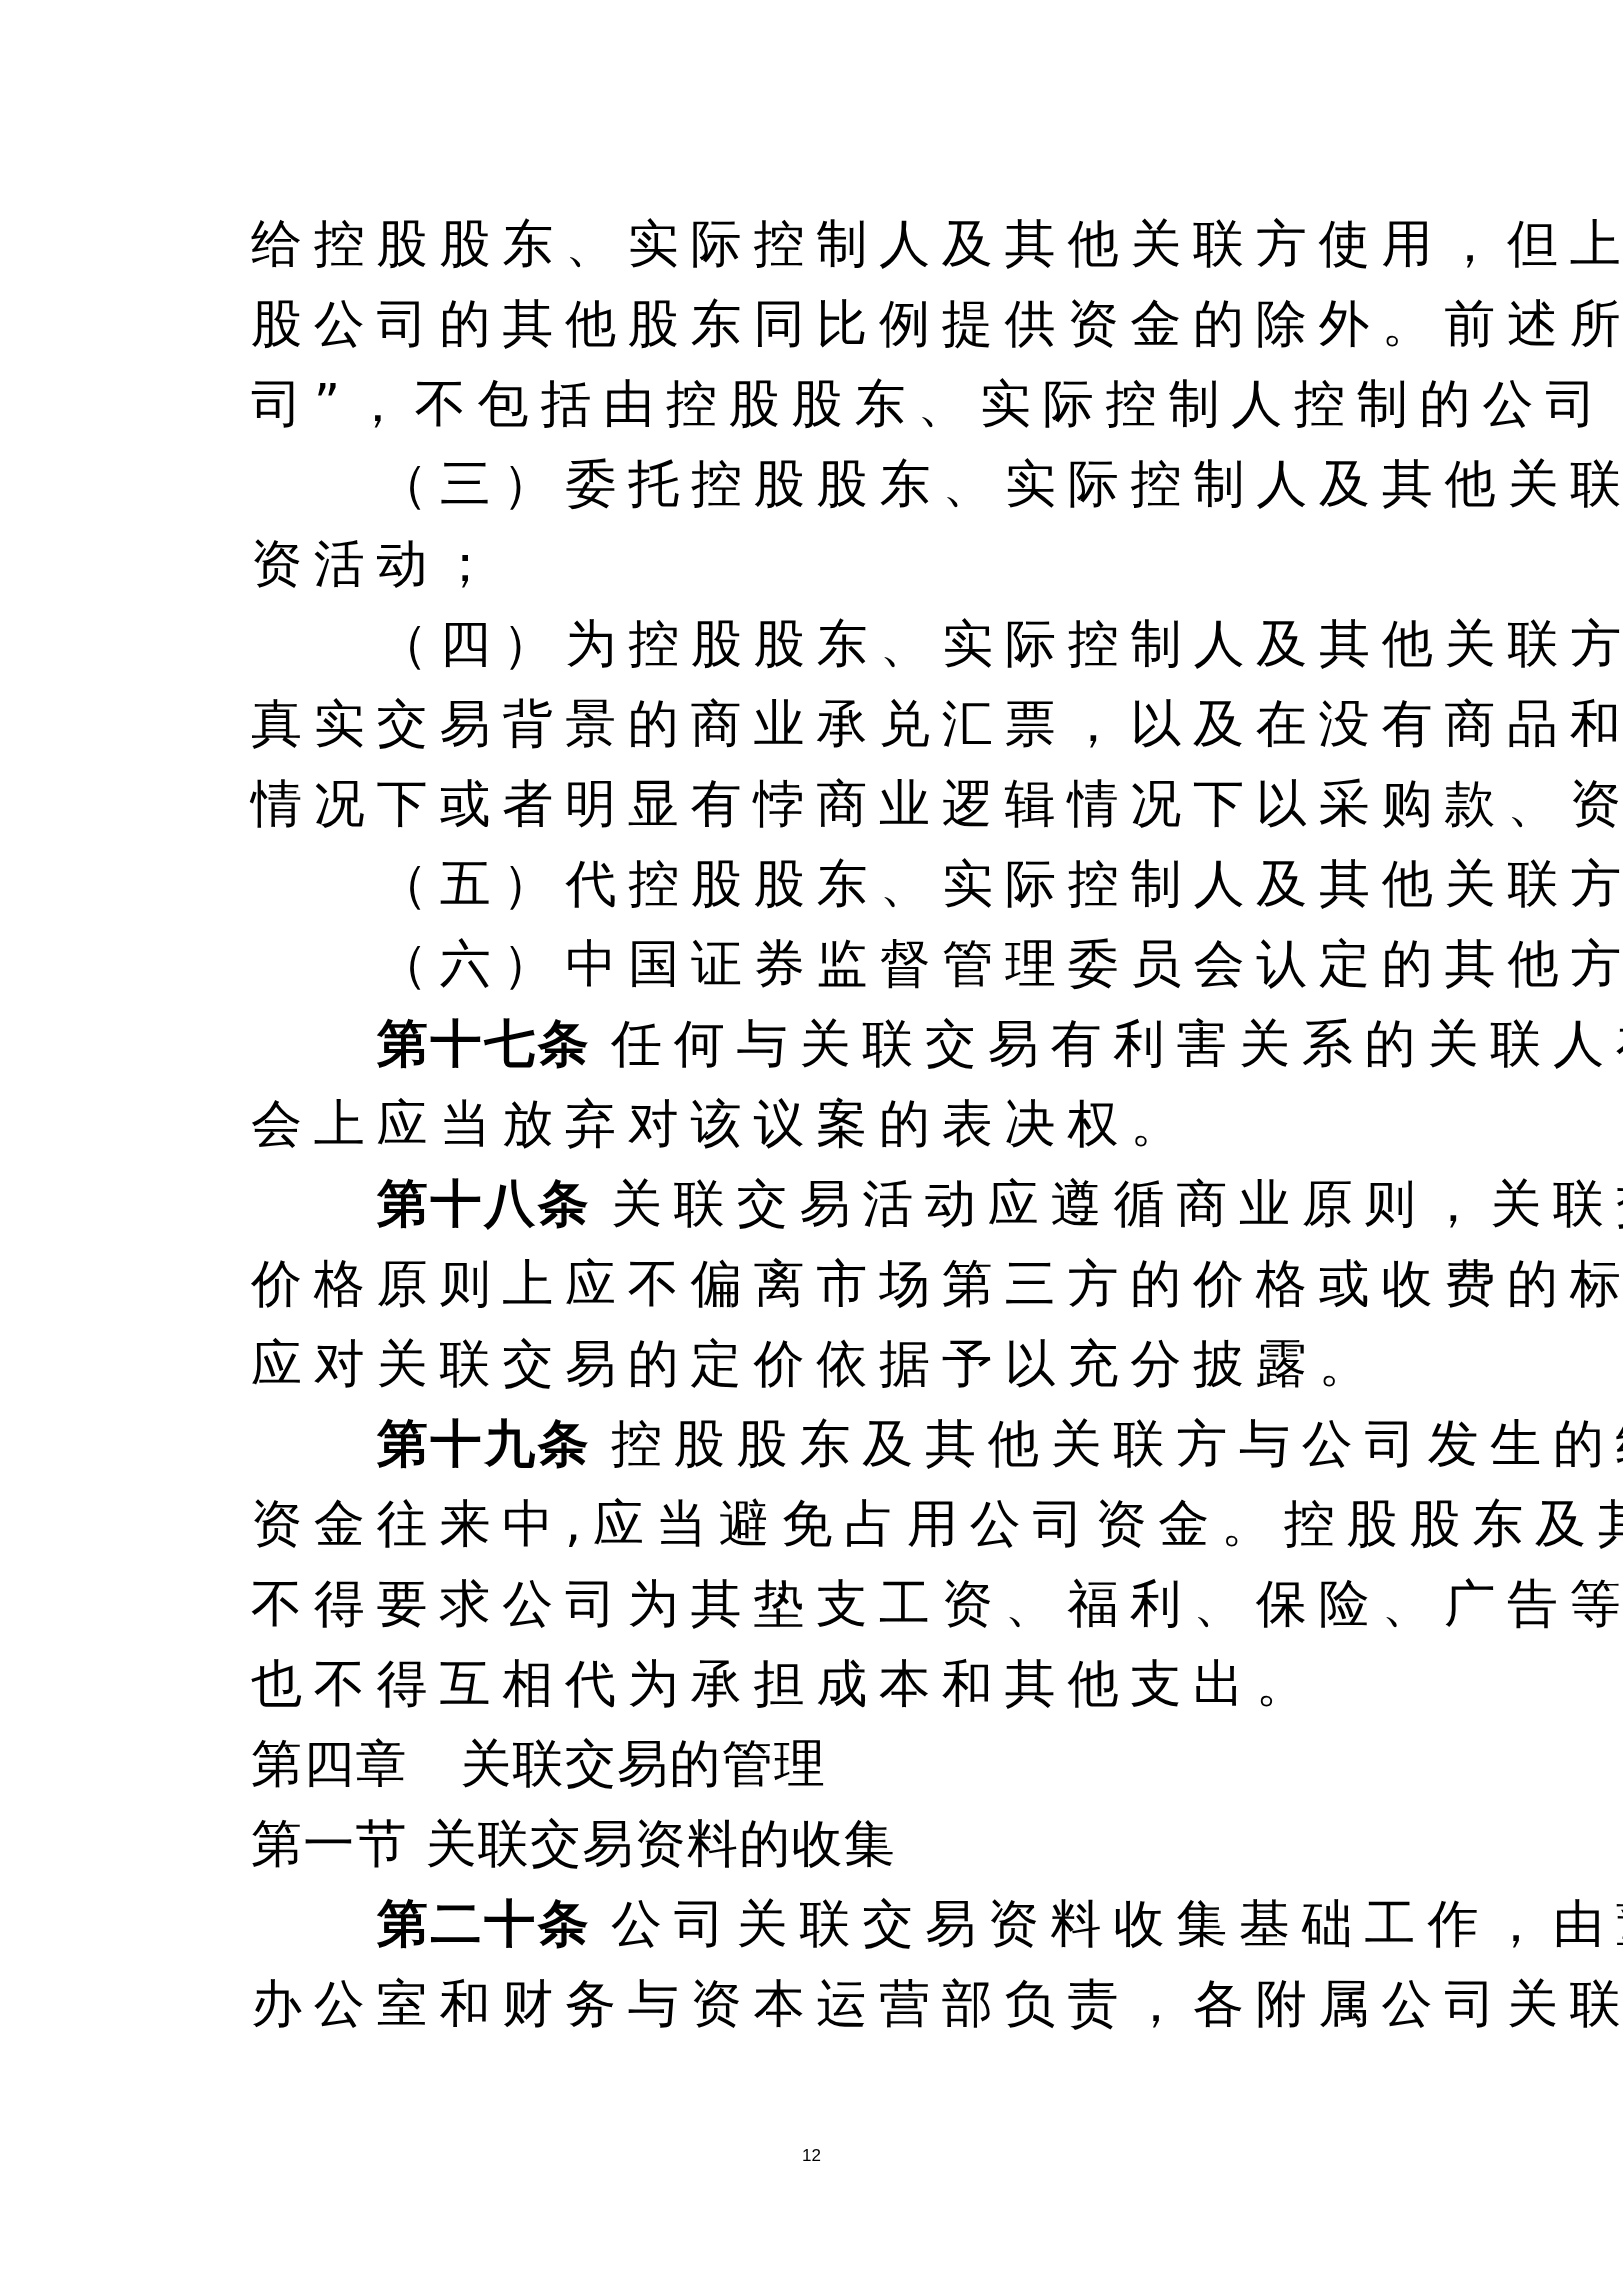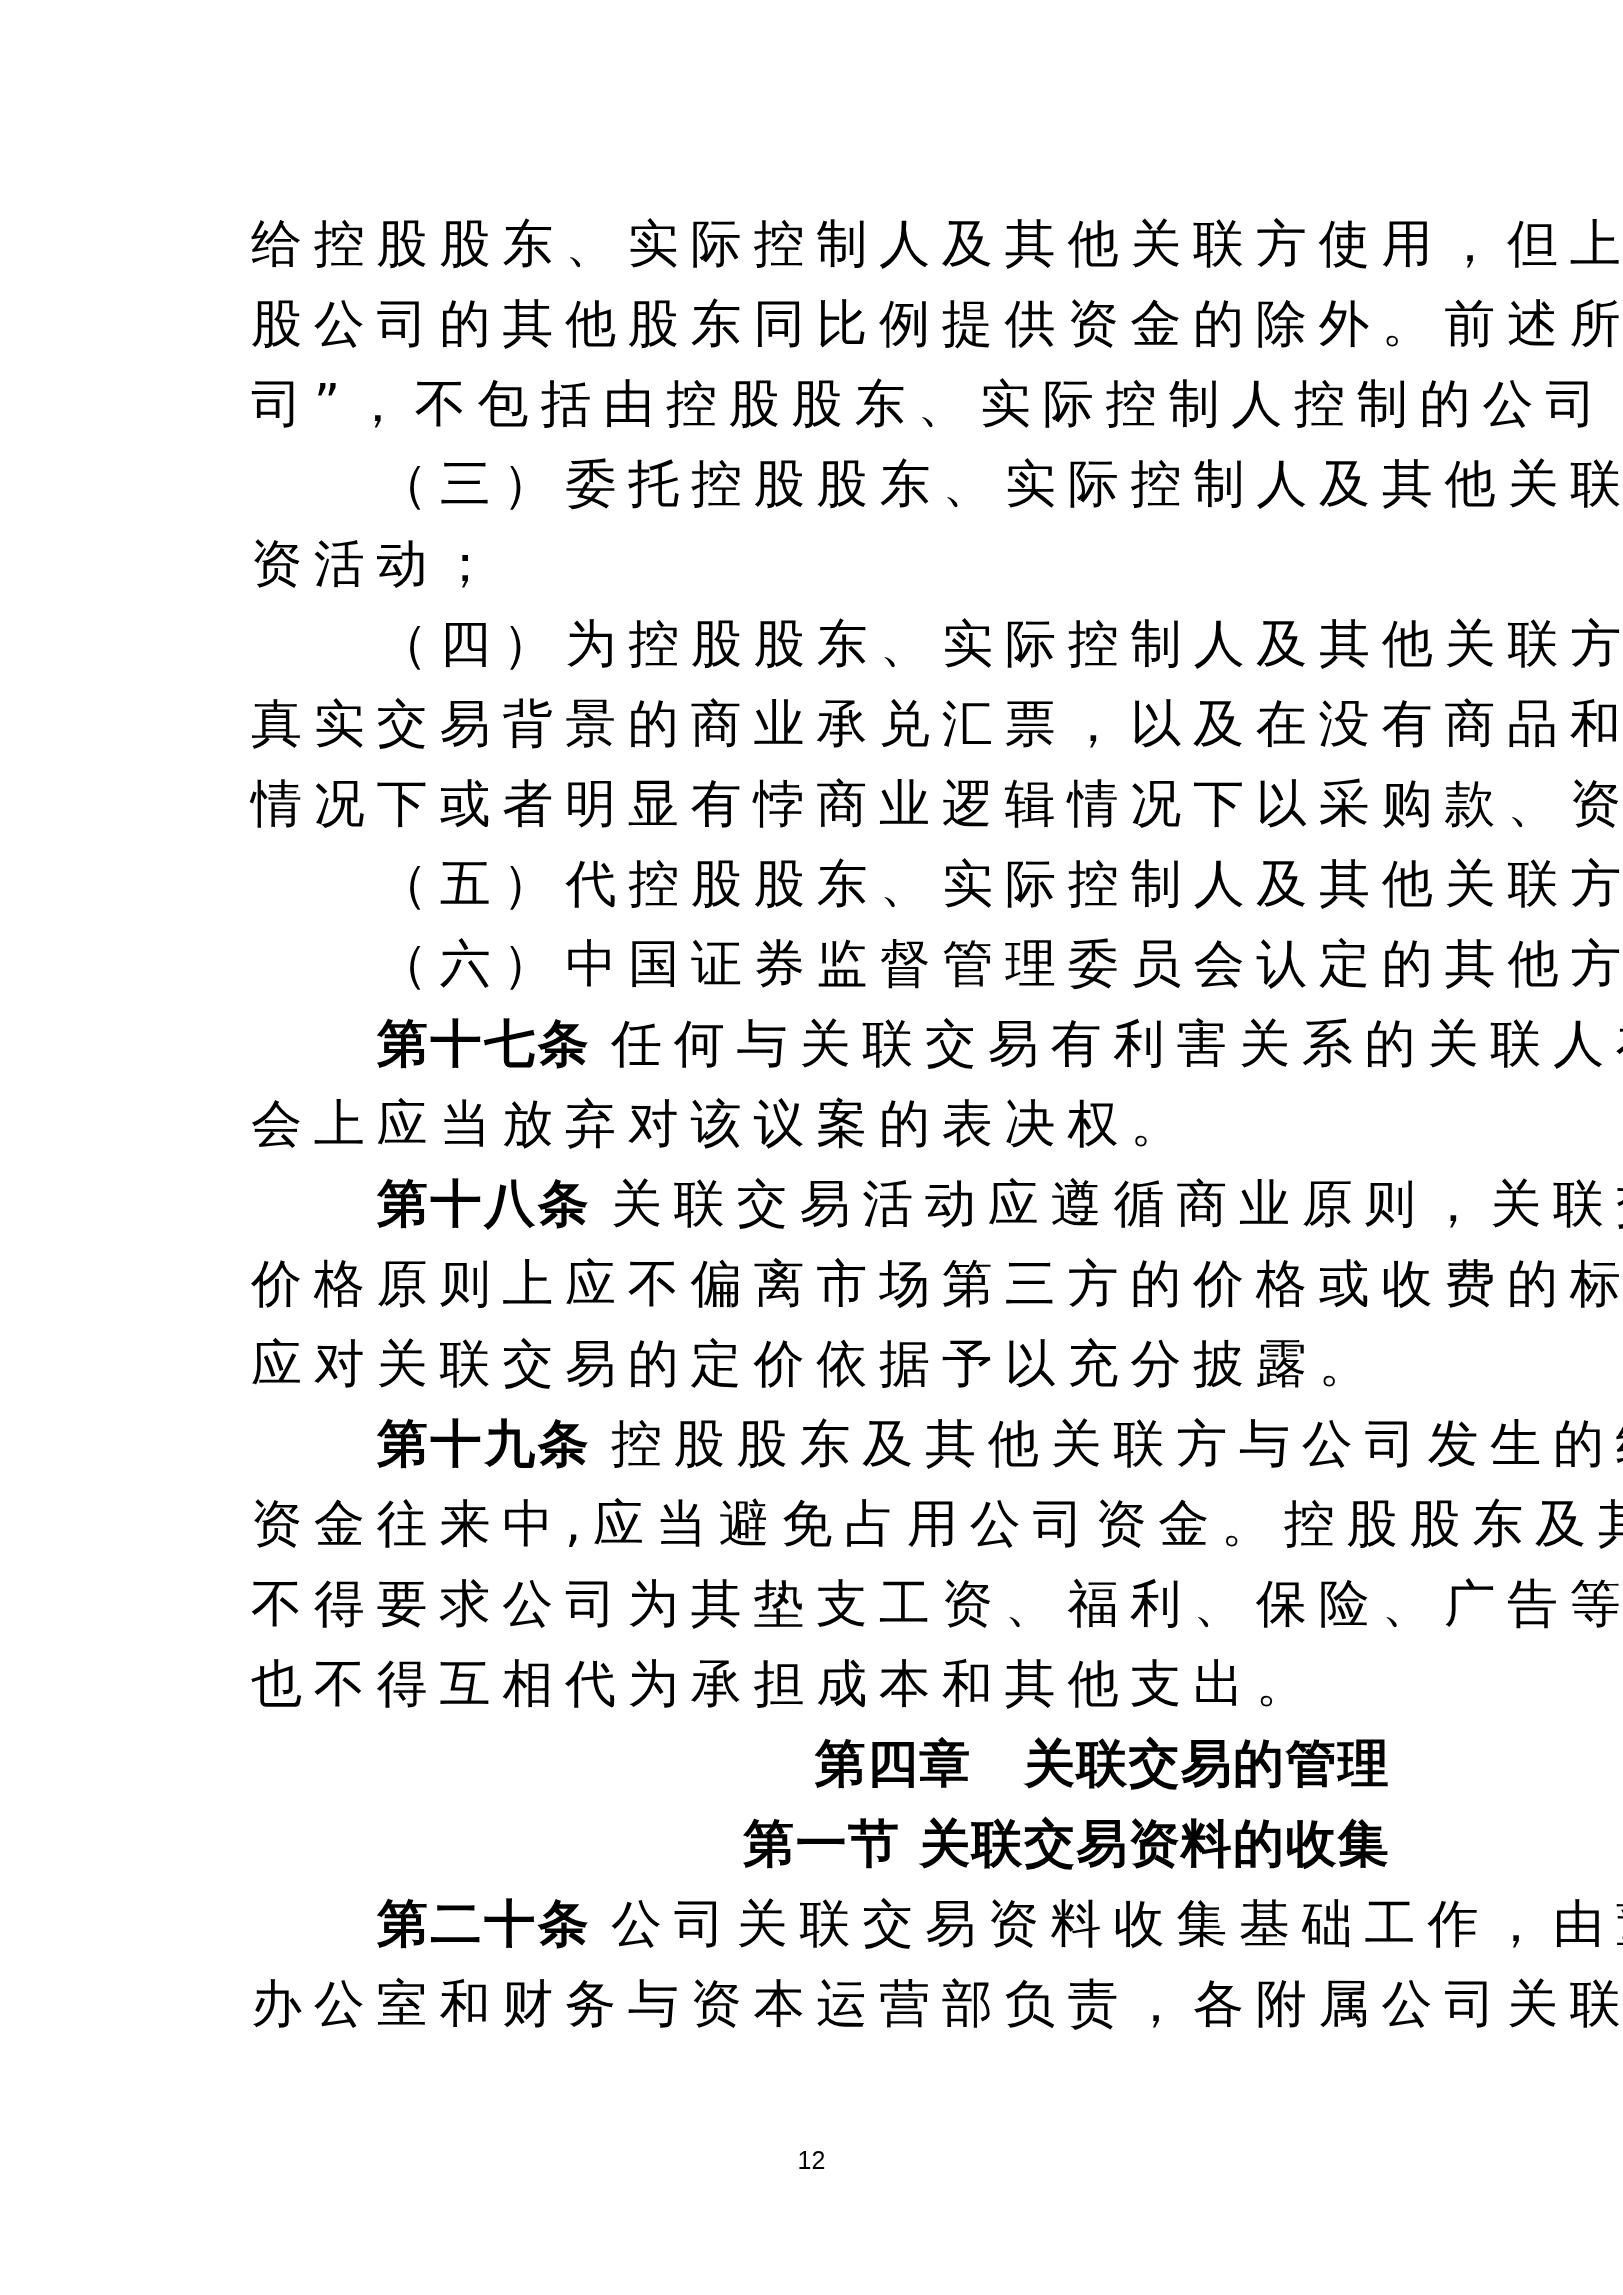--- a/index.html
+++ b/index.html
@@ -39,32 +39,32 @@
   .indent {
     padding-left: 126px;
   }
   .article-label {
     font-weight: bold;
     letter-spacing: 2.6px;
     margin-right: 19.6px;
     text-align: center;
   }
   .heading {
-    text-align: right;
-    font-weight: bold;
+    text-align: left;
+    font-weight: normal;
     letter-spacing: 1.3px;
     width: 1139px;
   }
   .page-number {
     position: absolute;
     left: 0;
     width: 1623px;
     top: 2146px;
     text-align: center;
-    font-size: 25px;
+    font-size: 17px;
     font-family: "Liberation Sans", sans-serif;
   }
 </style>
 </head>
 <body>
 
 <div class="page">
   <div class="body-text">
     <div class="line">给控股股东、实际控制人及其他关联方使用，但上市公司参</div>
     <div class="line">股公司的其他股东同比例提供资金的除外。前述所称“参股公</div>

